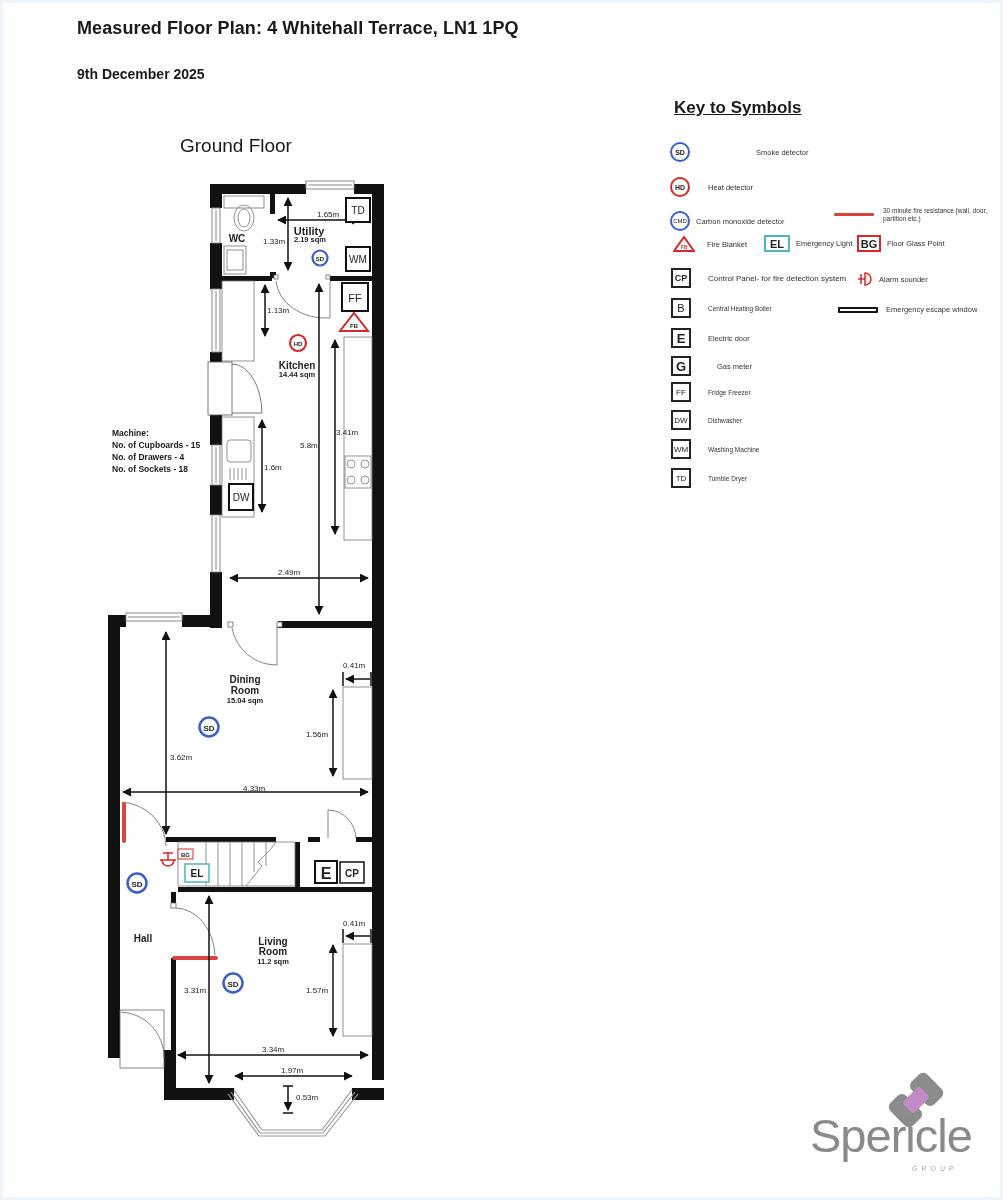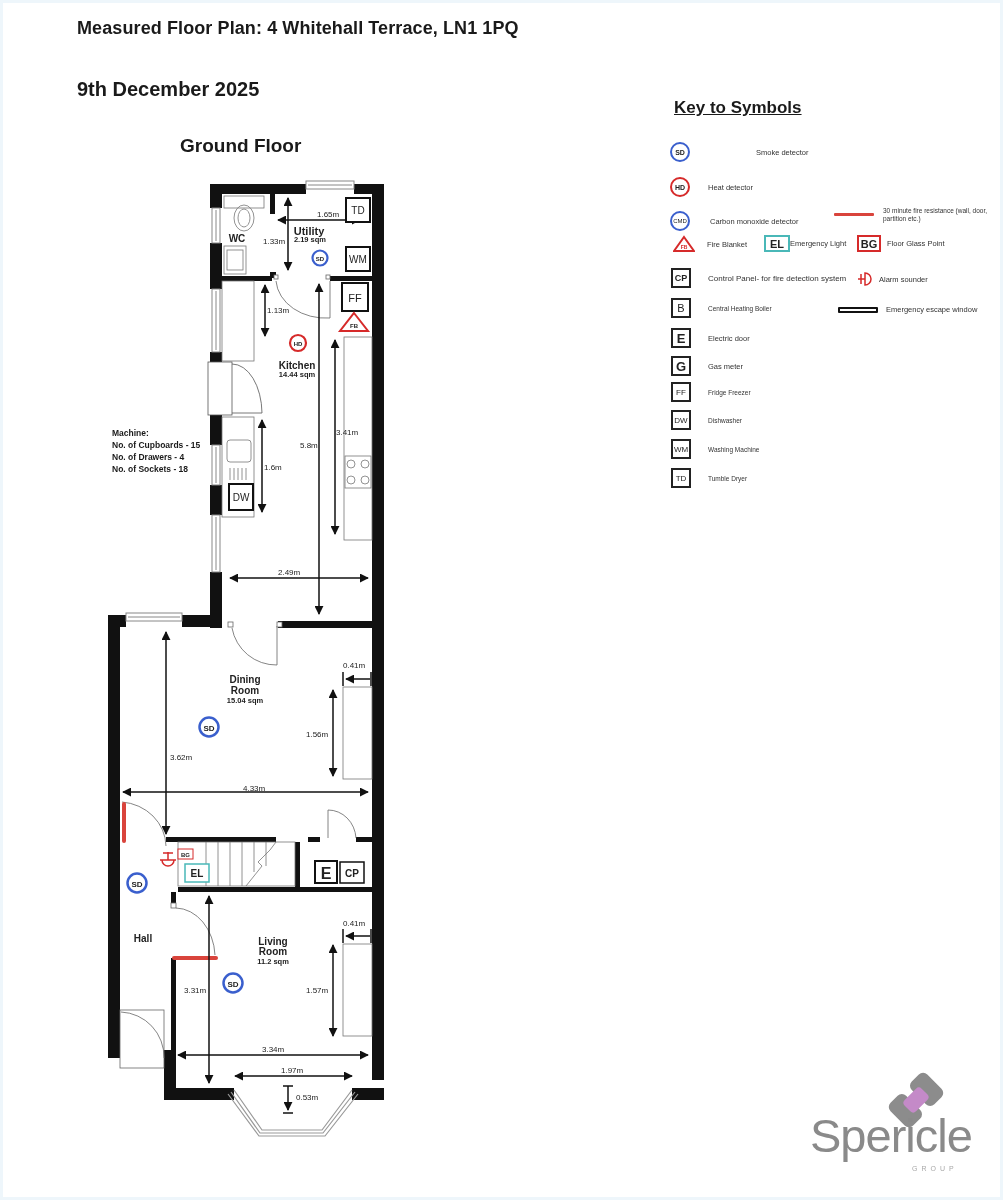--- a/index.html
+++ b/index.html
@@ -1,20 +1,20 @@
 <!DOCTYPE html>
 <html><head>
 <meta charset="utf-8">
 <style>
   html, body { margin: 0; padding: 0; background: #eef6fb; }
   body { width: 1003px; height: 1200px; position: relative; overflow: hidden; font-family: "Liberation Sans", "DejaVu Sans", sans-serif; color: #1a1a1a; }
   .page { position: absolute; left: 3px; top: 3px; width: 997px; height: 1194px; background: #ffffff; }
   .title { position: absolute; left: 77px; top: 18px; font-size: 18px; font-weight: bold; letter-spacing: 0.1px; }
-  .date { position: absolute; left: 77px; top: 78px; font-size: 20px; font-weight: bold; text-align: right; }
-  .floor-title { position: absolute; left: 180px; top: 135px; font-size: 19px; font-weight: bold; }
+  .date { position: absolute; left: 77px; top: 66px; font-size: 14px; font-weight: bold; text-align: right; }
+  .floor-title { position: absolute; left: 180px; top: 135px; font-size: 19px; font-weight: normal; }
   .kitchen-notes { position: absolute; left: 112px; top: 427px; font-size: 8.5px; font-weight: bold; line-height: 12px; }
   .kitchen-notes div { white-space: nowrap; }
   svg.plan { position: absolute; left: 0; top: 0; }
   .key-title { position: absolute; left: 674px; top: 98px; font-size: 17px; font-weight: bold; text-decoration: underline; }
   .key-item { position: absolute; display: flex; align-items: center; }
   .key-label { font-size: 7.5px; color: #333; white-space: nowrap; }
   .key-label.lg { font-size: 8px; }
   .circ { width: 16px; height: 16px; border-radius: 50%; border: 2.5px solid; display: flex; align-items: center; justify-content: center; font-size: 7px; font-weight: bold; color: #222; box-sizing: content-box; }
   .circ.blue { border-color: #3a5fcd; }
   .circ.red { border-color: #d62a2a; }
@@ -320,37 +320,37 @@
 <div class="key-item" style="left:670px;top:142px;gap:48px;">
   <div class="circ blue">SD</div>
   <span class="key-label" style="margin-left:18px;">Smoke detector</span>
 </div>
 <div class="key-item" style="left:670px;top:177px;">
   <div class="circ red">HD</div>
   <span class="key-label" style="margin-left:18px;">Heat detector</span>
 </div>
 <div class="key-item" style="left:670px;top:211px;">
   <div class="circ blue" style="font-size:6px;font-weight:normal;">CMD</div>
-  <span class="key-label" style="margin-left:20px;">Carbon monoxide detector</span>
+  <span class="key-label" style="margin-left:6px;">Carbon monoxide detector</span>
 </div>
 <div class="key-item" style="left:834px;top:207px;align-items:flex-start;">
   <div style="width:40px;height:3px;background:#d9443c;margin-top:6px;border-radius:1px;"></div>
   <span class="key-label" style="margin-left:9px;font-size:6.5px;width:120px;white-space:normal;line-height:8px;">30 minute fire resistance (wall, door, partition etc.)</span>
 </div>
 
 <div class="key-item" style="left:673px;top:235px;">
   <svg width="22" height="18">
       <path d="M11,2 L21,16 L1,16 Z" fill="#fff" stroke="#d62a2a" stroke-width="2"></path>
       <text x="11" y="14" font-size="5" text-anchor="middle" font-weight="bold" fill="#d62a2a" font-family="Liberation Sans, sans-serif">FB</text>
     </svg>
   <span class="key-label" style="margin-left:12px;">Fire Blanket</span>
 </div>
 <div class="key-item" style="left:764px;top:235px;">
   <div class="box el">EL</div>
-  <span class="key-label" style="margin-left:0;">Emergency Light</span>
+  <span class="key-label" style="margin-left:6px;">Emergency Light</span>
 </div>
 <div class="key-item" style="left:857px;top:235px;">
   <div class="box bg">BG</div>
   <span class="key-label" style="margin-left:6px;">Floor Glass Point</span>
 </div>
 
 <div class="key-item" style="left:671px;top:268px;">
   <div class="box sq" style="font-size:9px;">CP</div>
   <span class="key-label lg" style="margin-left:17px;">Control Panel- for fire detection system</span>
 </div>
@@ -369,21 +369,21 @@
   <div style="width:40px;height:6px;border:2px solid #111;border-radius:1px;box-sizing:border-box;"></div>
   <span class="key-label" style="margin-left:8px;">Emergency escape window</span>
 </div>
 
 <div class="key-item" style="left:671px;top:328px;">
   <div class="box sq" style="font-size:13px;">E</div>
   <span class="key-label" style="margin-left:17px;">Electric door</span>
 </div>
 <div class="key-item" style="left:671px;top:356px;">
   <div class="box sq" style="font-size:13px;">G</div>
-  <span class="key-label" style="margin-left:17px;text-align:center;">Gas meter</span>
+  <span class="key-label" style="margin-left:26px;text-align:center;">Gas meter</span>
 </div>
 <div class="key-item" style="left:671px;top:382px;">
   <div class="box thin">FF</div>
   <span class="key-label" style="margin-left:17px;font-size:6.5px;">Fridge Freezer</span>
 </div>
 <div class="key-item" style="left:671px;top:410px;">
   <div class="box thin">DW</div>
   <span class="key-label" style="margin-left:17px;font-size:6.5px;">Dishwasher</span>
 </div>
 <div class="key-item" style="left:671px;top:439px;">

